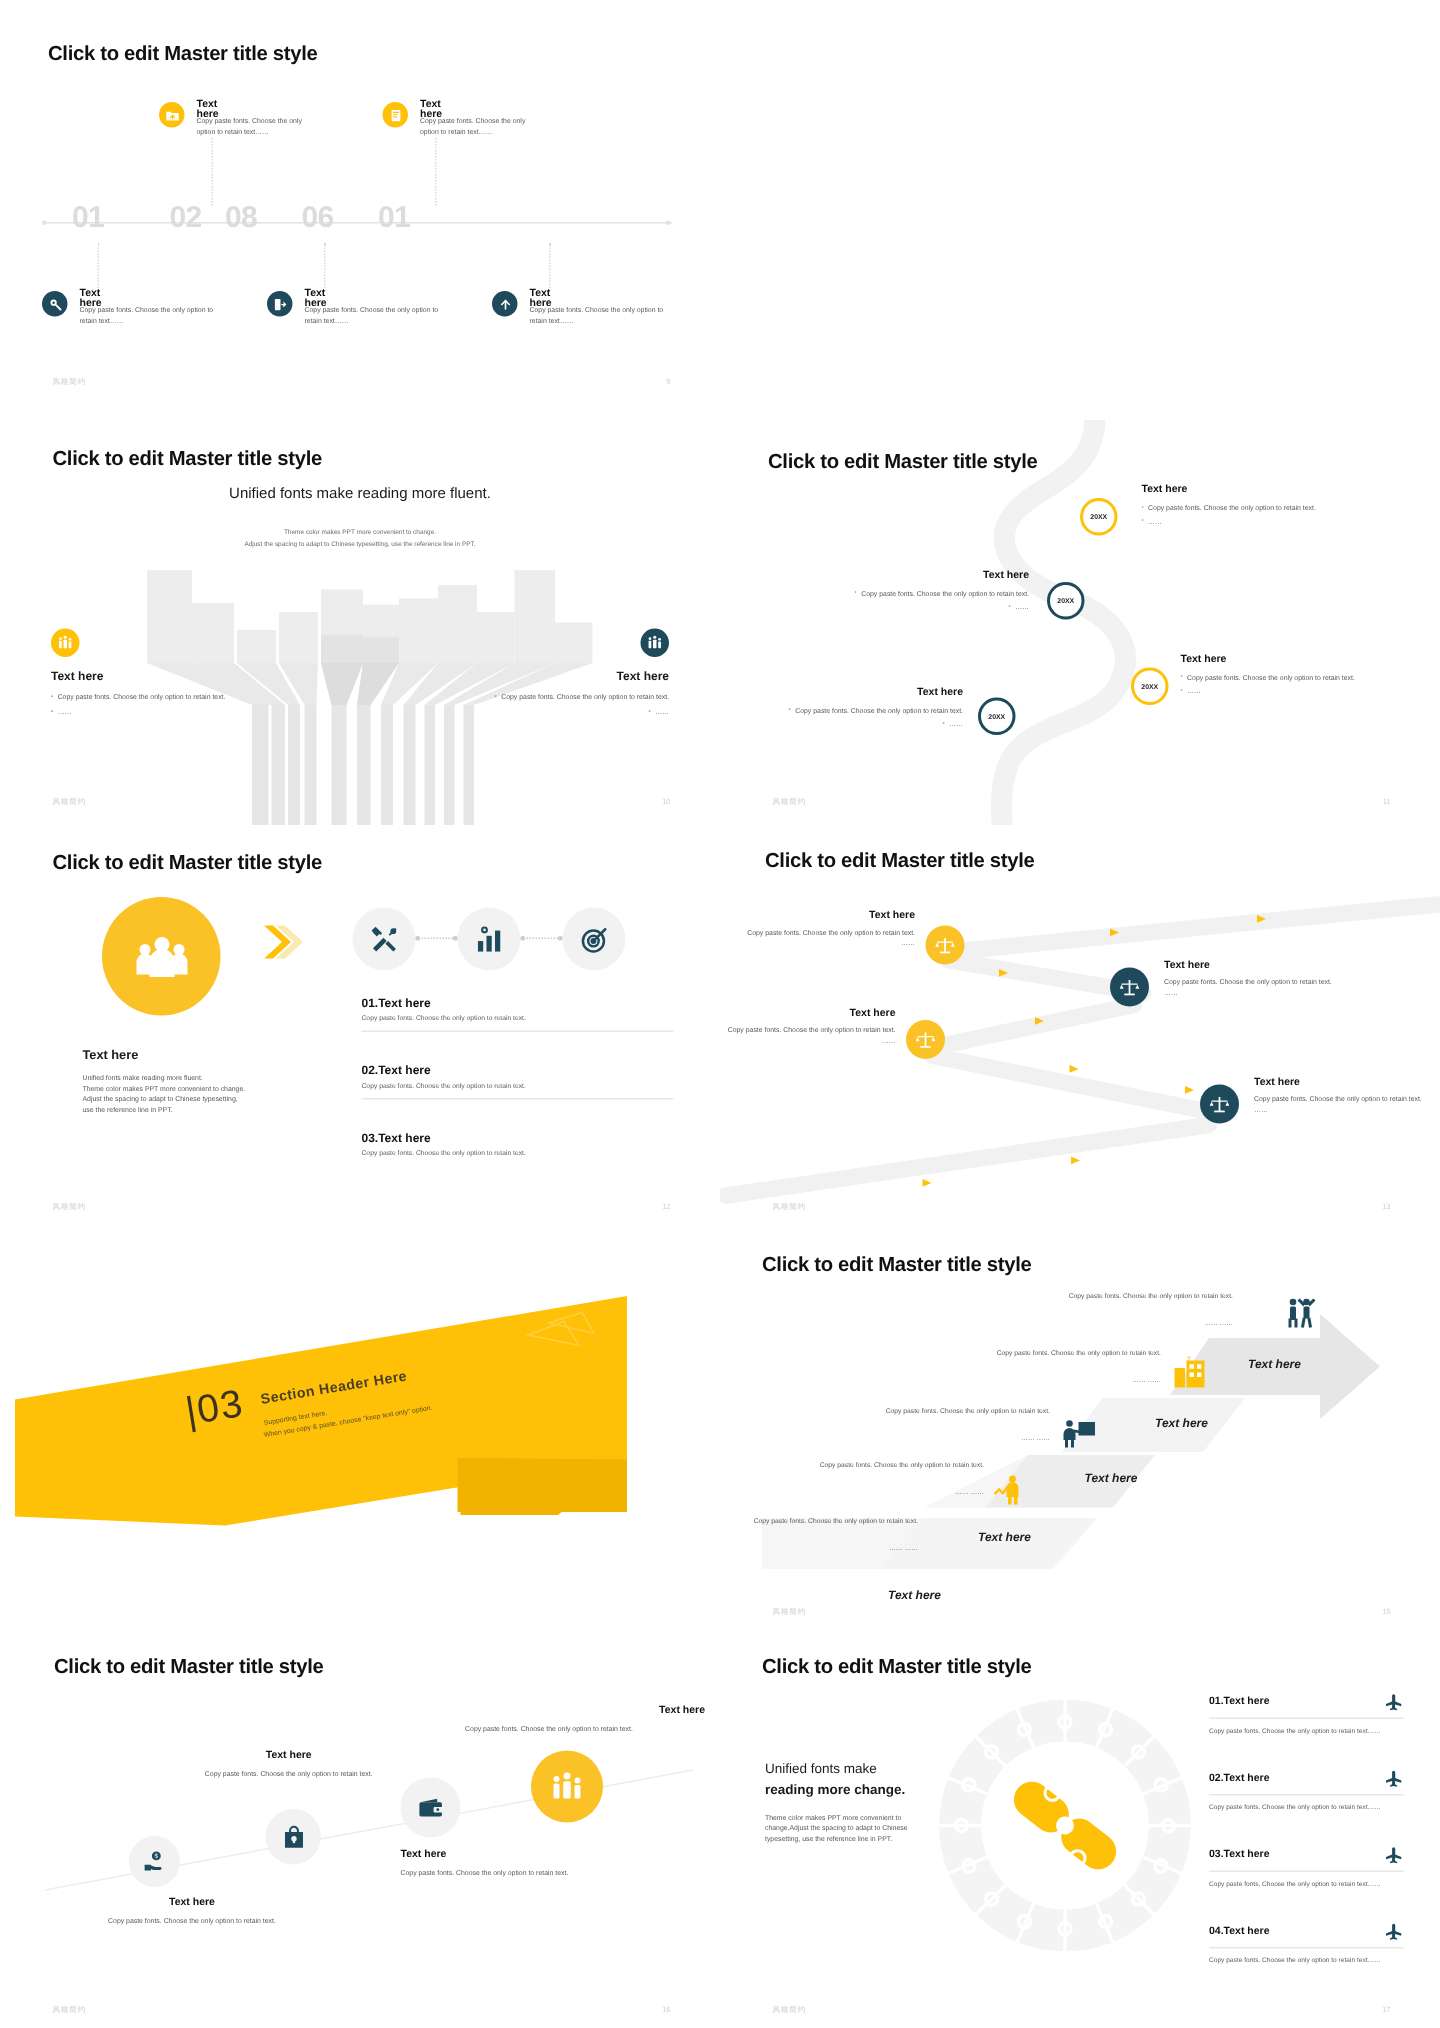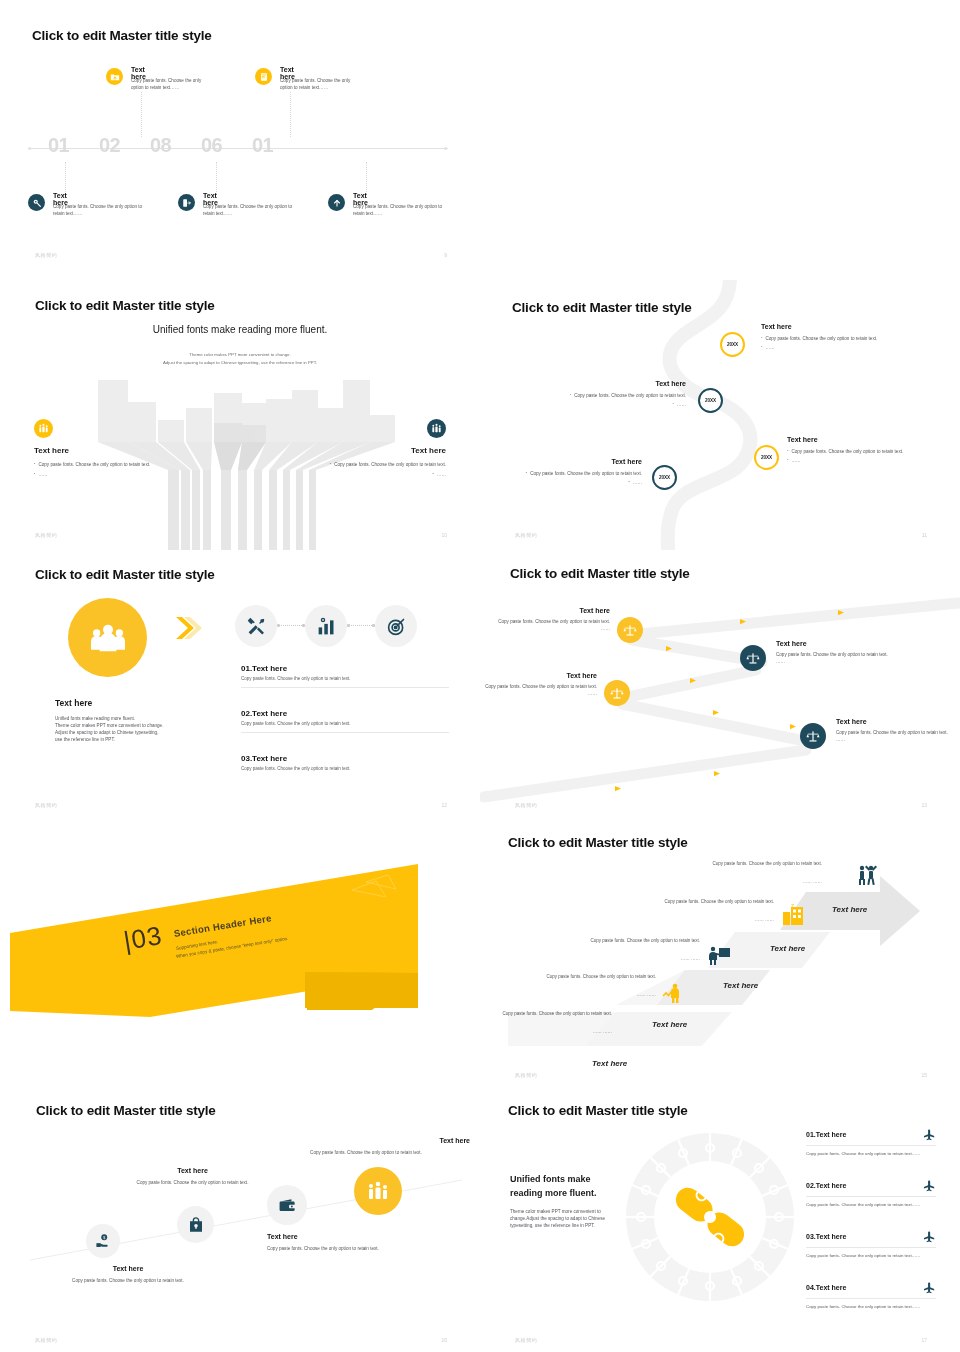--- a/index.html
+++ b/index.html
@@ -99,21 +99,21 @@
   </div>
 
   <div class="slide" style="left:480;top:0">
     <div class="title" style="left:32px;top:28px">Click to edit Master title style</div>
 
     <div class="tl-line" style="left:30px;top:148px;width:418px"></div>
     <div class="tl-dot" style="left:28px;top:146.5px"></div>
     <div class="tl-dot" style="left:444px;top:146.5px"></div>
 
     <div class="tl-num" style="left:48px;top:134px">01</div>
-    <div class="tl-num" style="left:99px;top:134px">02</div>
+    <div class="tl-num" style="left:113px;top:134px">02</div>
     <div class="tl-num" style="left:150px;top:134px">08</div>
     <div class="tl-num" style="left:201px;top:134px">06</div>
     <div class="tl-num" style="left:252px;top:134px">01</div>
 
     <div class="tl-tick" style="left:141px;top:92px;height:45px"></div>
     <div class="tl-tick" style="left:290px;top:92px;height:45px"></div>
     <div class="tl-tick" style="left:65px;top:162px;height:32px"></div>
     <div class="tl-tick" style="left:216px;top:162px;height:32px"></div>
     <div class="tl-tick" style="left:366px;top:162px;height:32px"></div>
 
@@ -666,22 +666,22 @@
     </div>
 
     <div class="footer-logo">风格简约</div>
     <div class="page-no">16</div>
   </div>
 
   <div class="slide" style="left:480px;top:1085px">
     <div class="title" style="left:28px;top:18px">Click to edit Master title style</div>
 
     <div style="position:absolute;left:30px;top:88px;width:124px">
-      <div style="font-size:9px;font-weight:bold;line-height:1.5">Unified fonts make</div>
-      <div style="font-size:9px;font-weight:bold;line-height:1.5">reading more fluent.</div>
+      <div style="font-size:9px;font-weight:normal;line-height:1.5">Unified fonts make</div>
+      <div style="font-size:9px;font-weight:bold;line-height:1.5">reading more change.</div>
       <div class="tb" style="margin-top:8px">Theme color makes PPT more convenient to</div>
       <div class="tb">change.Adjust the spacing to adapt to Chinese</div>
       <div class="tb">typesetting, use the reference line in PPT.</div>
     </div>
 
     <svg width="180" height="180" style="position:absolute;left:140px;top:42px">
       <circle cx="90" cy="90" r="84" fill="#F4F4F4"></circle>
       <circle cx="90" cy="90" r="56" fill="#fff"></circle>
       <g stroke="#fff" stroke-width="2.2" fill="none">
         <line x1="90" y1="6" x2="90" y2="34"></line>

